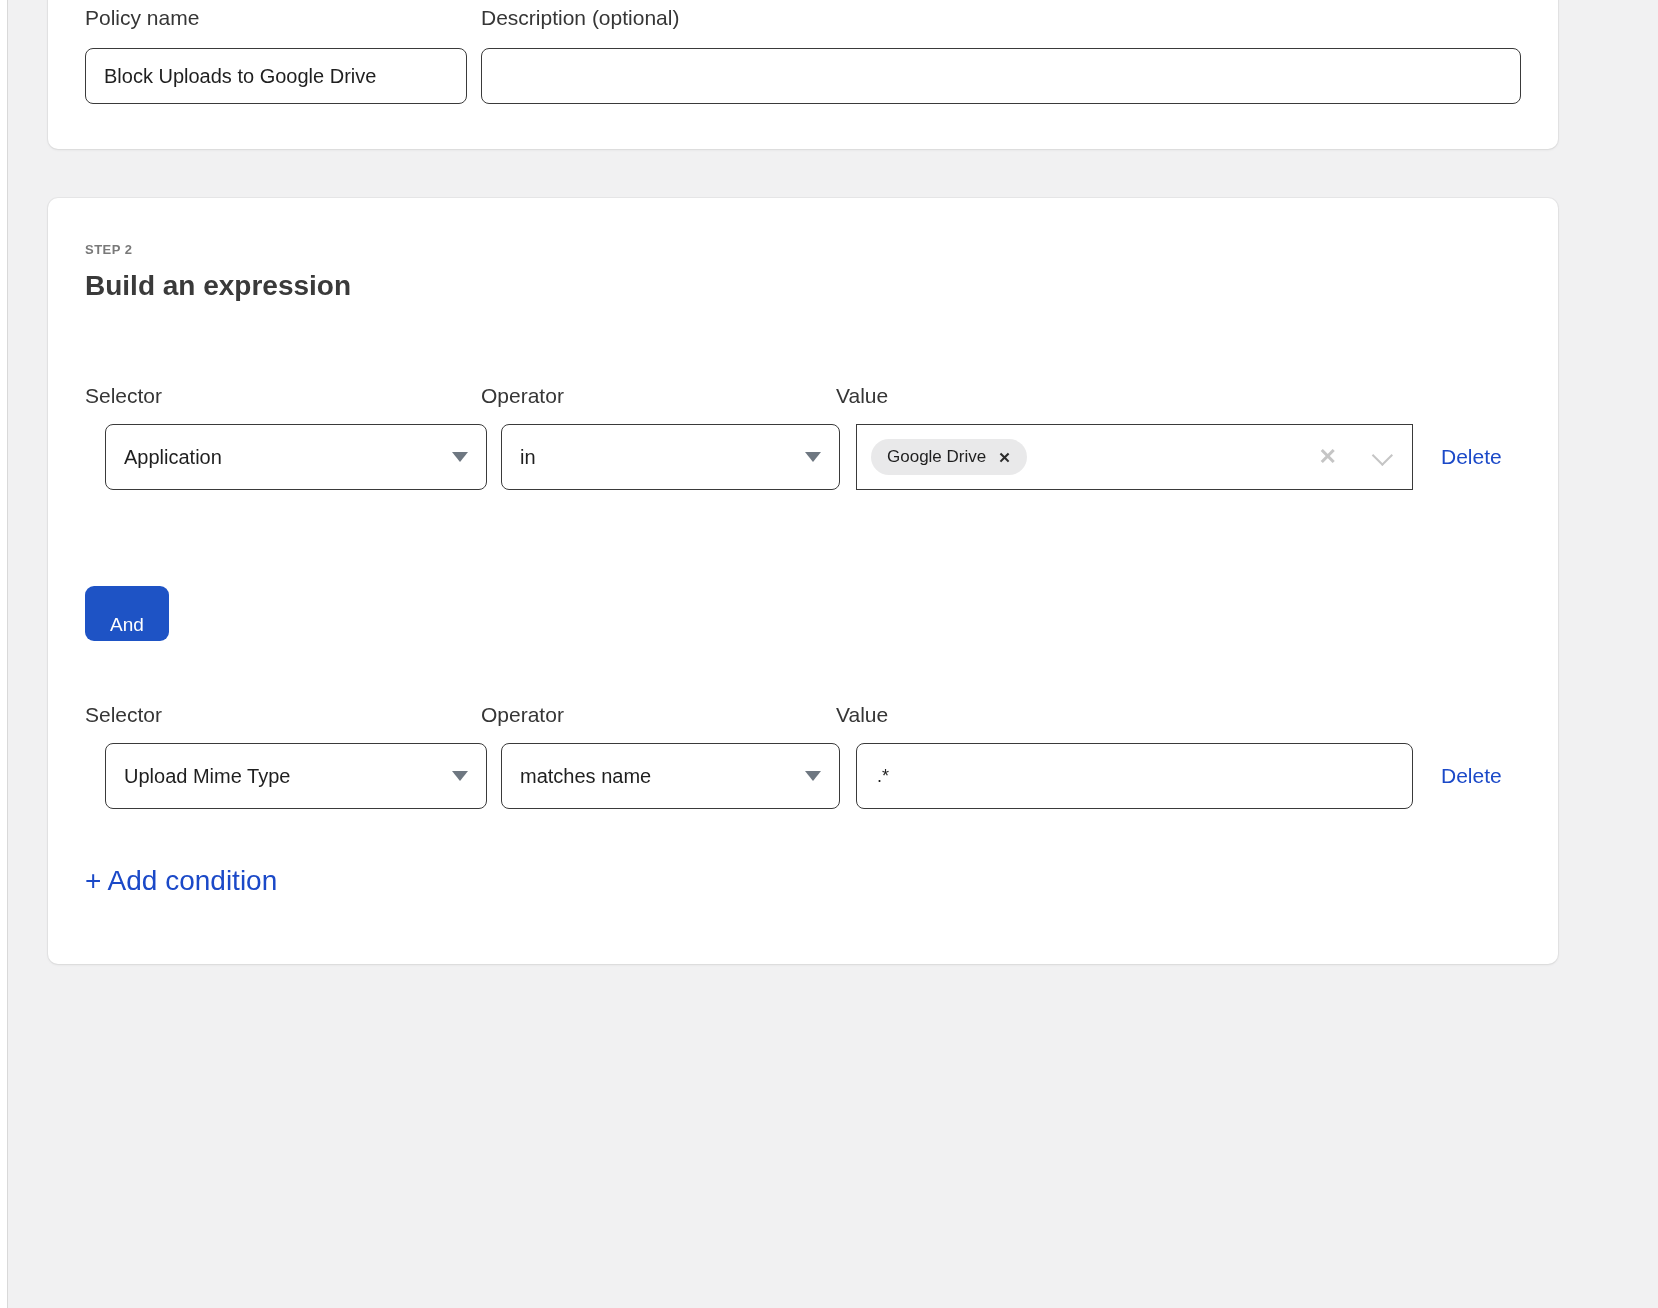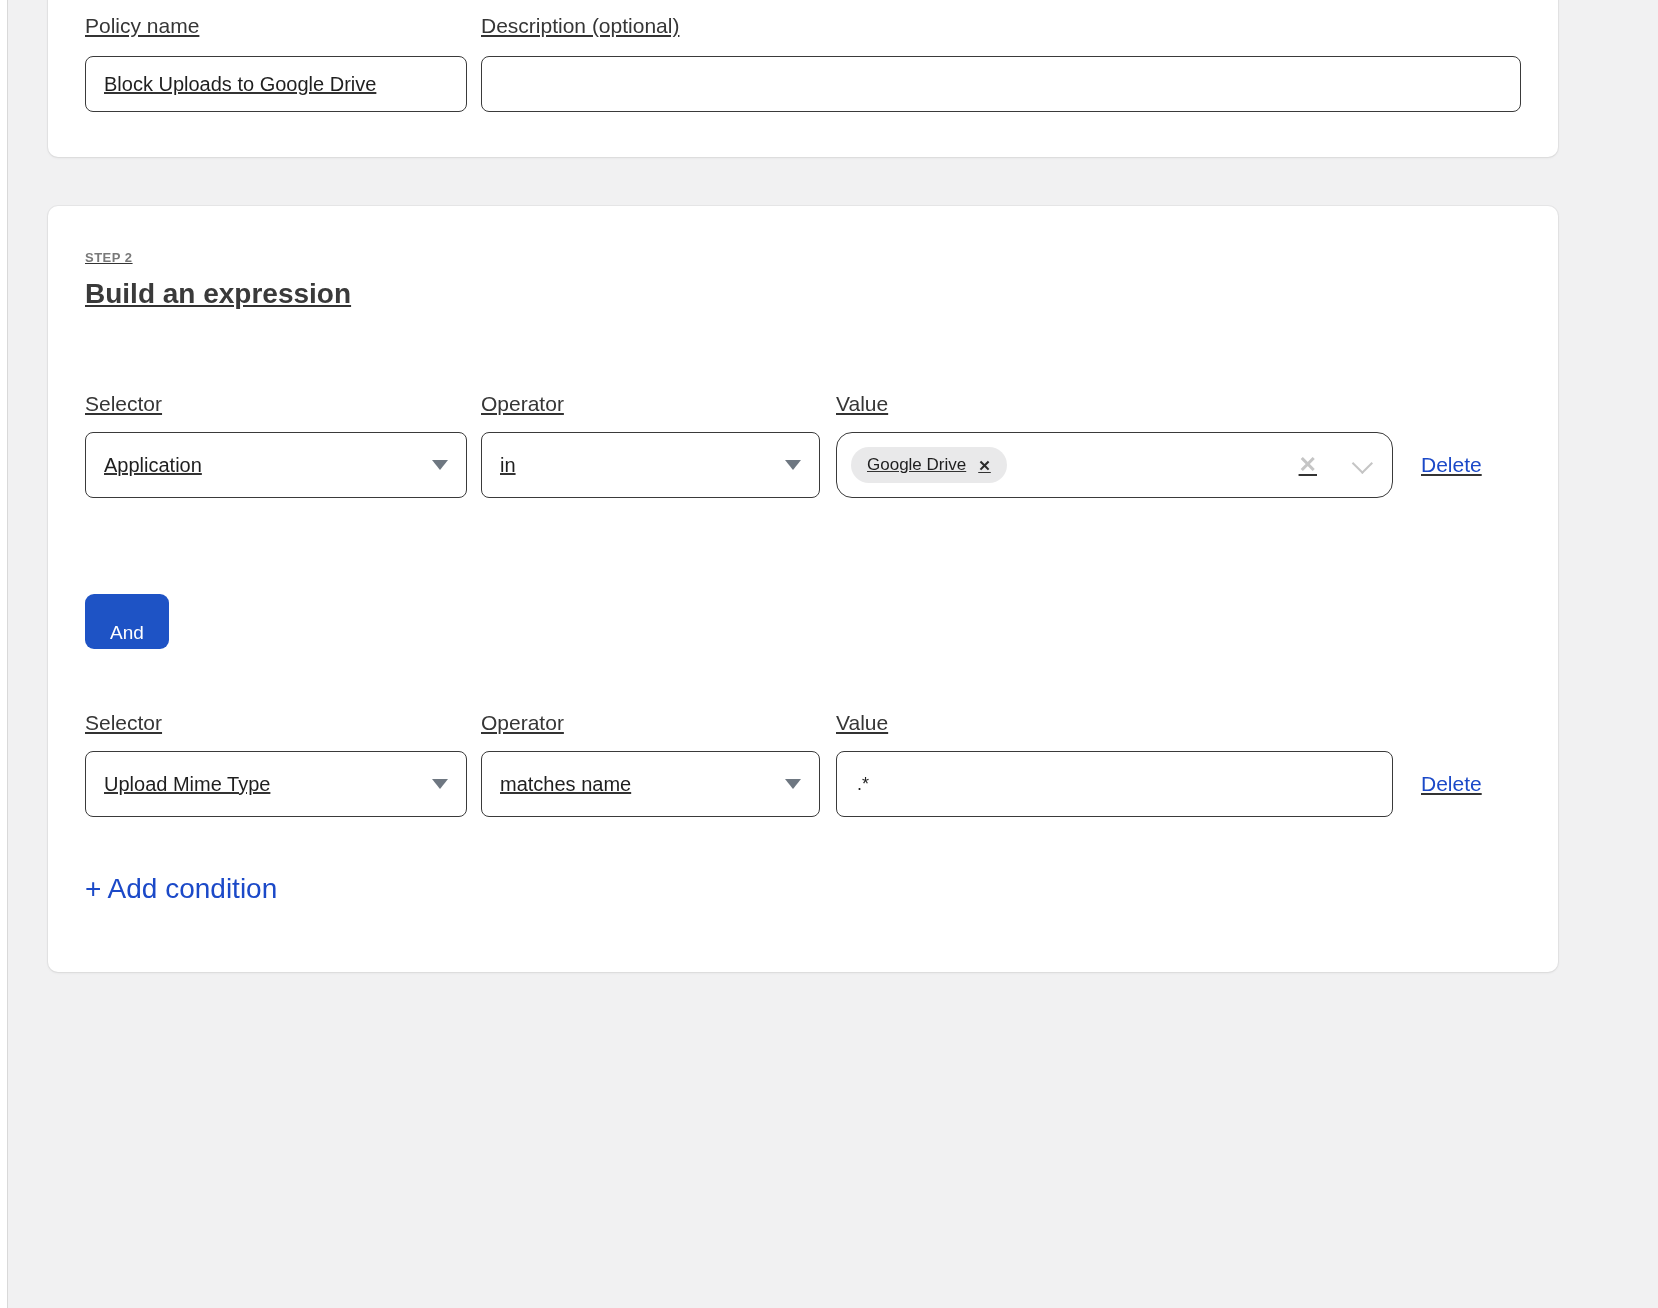--- a/index.html
+++ b/index.html
@@ -8,21 +8,21 @@
     font-family: "Liberation Sans", sans-serif;
     background: #f1f1f2;
     position: relative;
     color: #333;
   }
   .left-rail {
     position: absolute; left: 0; top: 0; bottom: 0; width: 8px;
     background: #ffffff; border-right: 1px solid #d9d9d9;
   }
   .content {
-    position: absolute; left: 48px; top: 16px; width: 1510px; text-decoration: underline;
+    position: absolute; left: 48px; top: 8px; width: 1510px;
   }
   .card {
     background: #ffffff;
     border-radius: 10px;
     box-shadow: 0 0 0 1px rgba(0,0,0,0.04), 0 1px 3px rgba(0,0,0,0.07);
   }
   
   .card-top {
     margin-top: -60px;
     padding: 58px 37px 45px 37px;
@@ -52,35 +52,35 @@
     font-size: 28px; font-weight: 700; color: #3a3a3a;
     height: 30px; line-height: 30px;
   }
   .card-step2 .step-title { margin-bottom: 83px; }
   .card-step3 .step-title { margin-bottom: 58px; }
   .labels-row { display: flex; }
   .labels-row .col-label { margin-bottom: 16px; }
   .col-1 { width: 382px; margin-right: 14px; }
   .col-2 { width: 339px; margin-right: 16px; }
   .col-3 { width: 557px; }
-  .controls-row { display: flex; align-items: center; }
+  .controls-row { display: flex; align-items: center; margin-left: 20px; }
   .select-box {
     height: 66px; border: 1.5px solid #3a3a3a; border-radius: 8px;
     background: #fff; display: flex; align-items: center;
     padding: 0 18px 0 18px; cursor: pointer;
   }
   .select-box .select-text { font-size: 20px; color: #1f1f1f; }
   .select-box .placeholder { color: #3f3f3f; }
   .caret {
     margin-left: auto; width: 0; height: 0;
     border-left: 8px solid transparent; border-right: 8px solid transparent;
     border-top: 10px solid #6e7781;
   }
   .multi-select {
-    height: 66px; border: 1.5px solid #3a3a3a; border-radius: 16px;
+    height: 66px; border: 1.5px solid #3a3a3a; border-radius: 0;
     background: #fff; display: flex; align-items: center; padding: 0 20px 0 14px;
   }
   .tag-pill {
     display: inline-flex; align-items: center; gap: 12px;
     background: #e9e9ea; border-radius: 999px; padding: 8px 16px;
     font-size: 17px; color: #1f1f1f; white-space: nowrap;
   }
   .tag-pill .tag-x {
     font-size: 15px; font-weight: 700; color: #2b2b2b; cursor: pointer; line-height: 1;
   }

